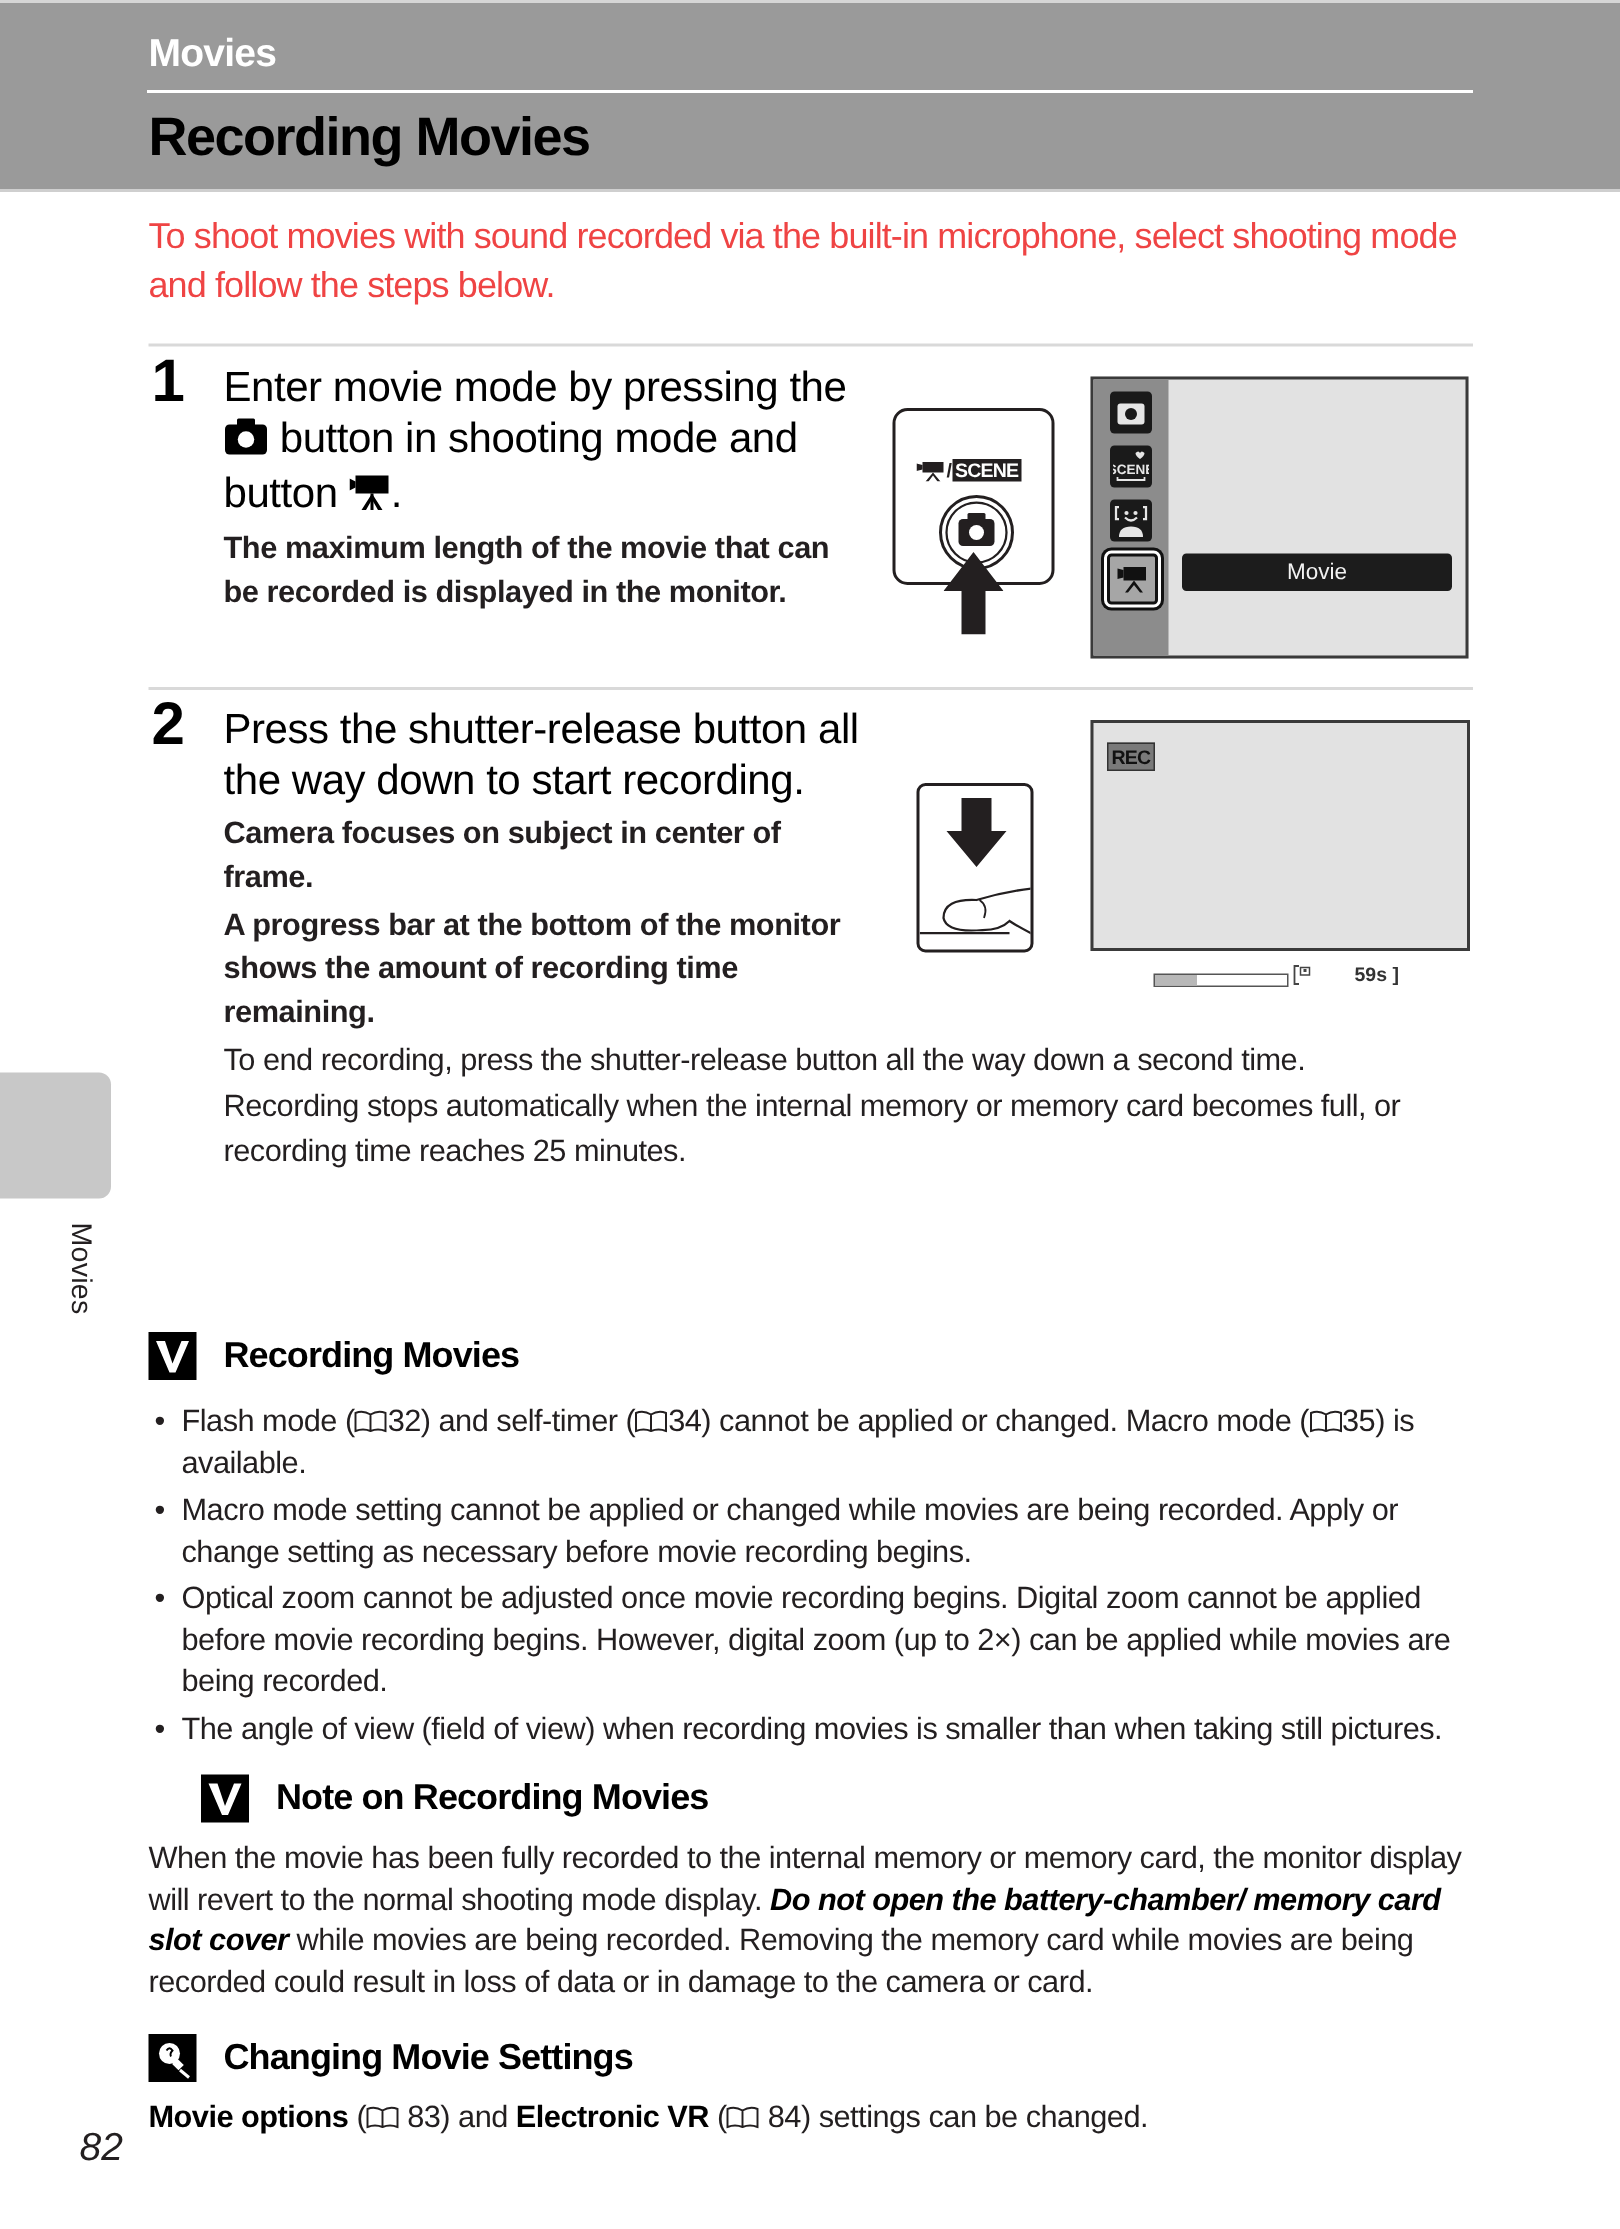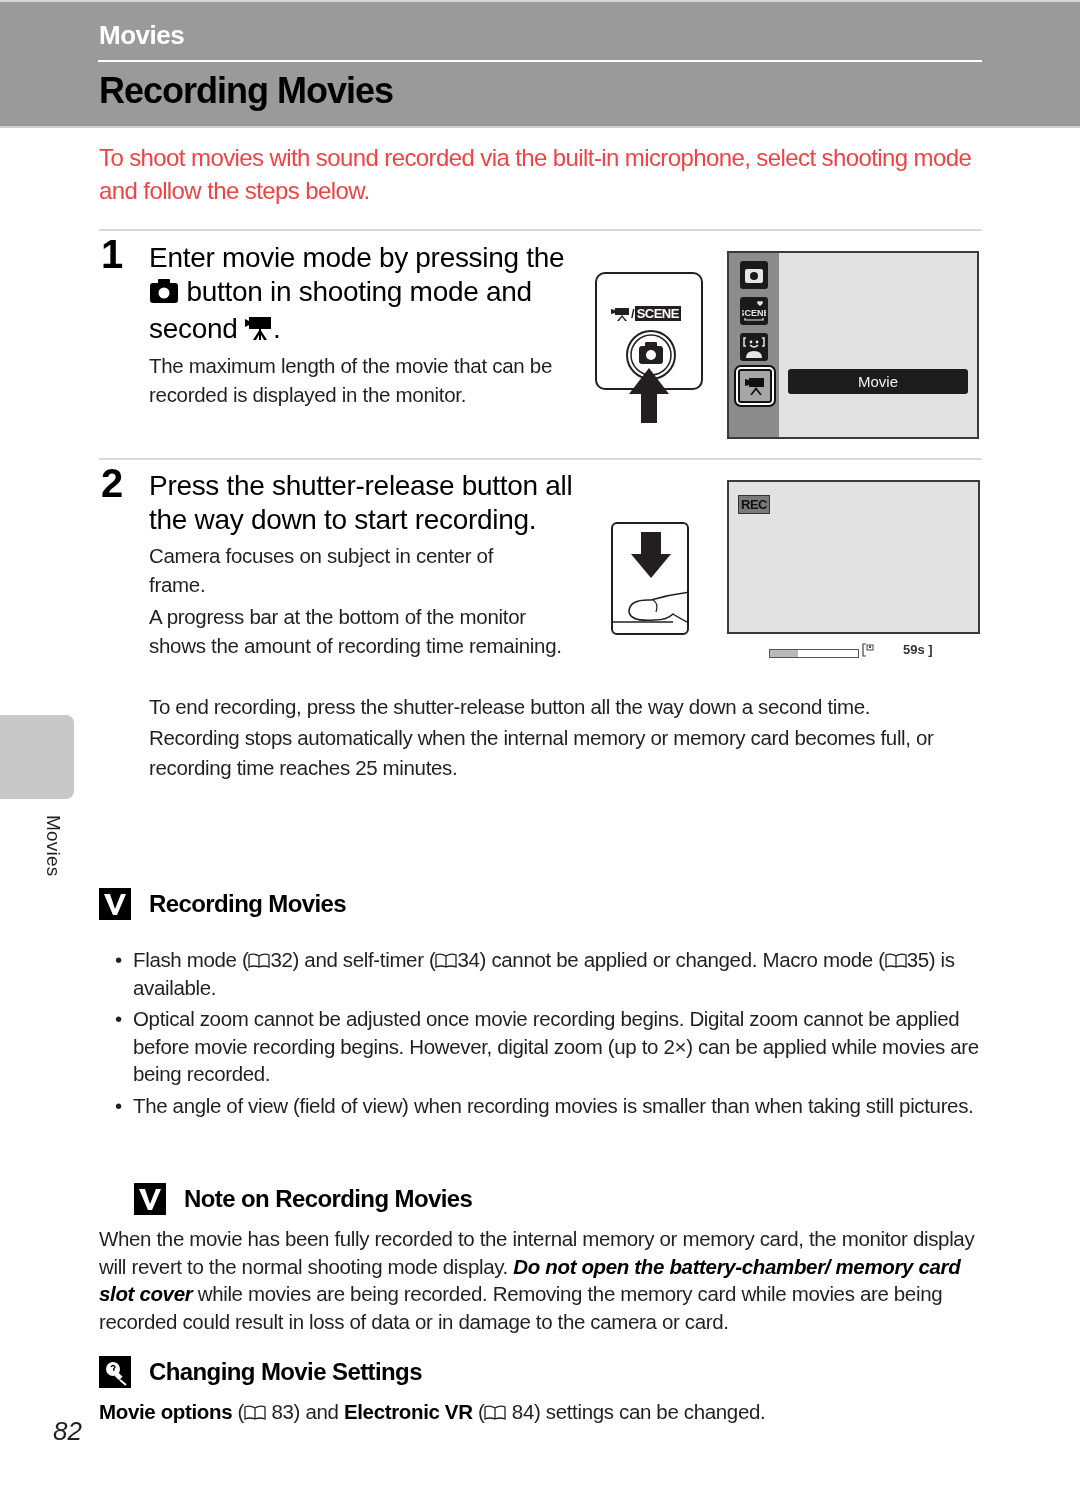--- a/index.html
+++ b/index.html
@@ -10,21 +10,21 @@
   .header .rule { position:absolute; left:98px; top:58px; width:884px; height:2px; background:#ffffff; }
   .header .title { position:absolute; left:99px; top:68px; font-size:36px; font-weight:bold; color:#000; letter-spacing:-1px; }
   .header-bottom { position:absolute; left:0; top:126px; width:1080px; height:2px; background:#cfcfcf; }
 
   .intro { position:absolute; left:99px; top:141px; width:890px; font-size:24px; line-height:33px; color:#ef4444; letter-spacing:-0.6px; }
 
   .hr { position:absolute; left:99px; width:883px; height:2px; background:#d9d9d9; }
 
   .step-num { position:absolute; font-size:40px; font-weight:bold; color:#000; }
   .step-head { position:absolute; left:149px; font-size:28px; line-height:34px; color:#000; letter-spacing:-0.3px; }
-  .step-body { position:absolute; left:149px; font-size:20.5px; line-height:29px; color:#231f20; letter-spacing:-0.3px; }
+  .step-body { position:absolute; left:149px; font-size:20.5px; line-height:29px; color:#231f20; letter-spacing:-0.3px;font-weight:bold; }
 
   .inline-icon { display:inline-block; vertical-align:-3px; }
 
   
   .mon1 { position:absolute; left:727px; top:251px; width:252px; height:188px; border:2px solid #3a3a3a; background:#e2e2e2; box-sizing:border-box; }
   .mon1 .strip { position:absolute; left:0; top:0; width:50px; height:100%; background:#8c8c8c; }
   .mode-btn { position:absolute; left:11px; width:28px; height:28px; background:#1a1a1a; border-radius:3px; display:flex; align-items:center; justify-content:center; }
   .mode-btn.sel { left:9px; width:30px; height:30px; background:#a6a6a6; border:2px solid #111; outline:2px solid #fff; box-shadow:0 0 0 4px #111; }
   .mon1 .label { position:absolute; left:59px; top:116px; width:180px; height:25px; background:#1c1c1c; color:#f2f2f2; border-radius:3px; font-size:15px; text-align:center; line-height:25px; }
 
@@ -47,21 +47,21 @@
   .endtext { position:absolute; left:149px; top:692px; width:840px; font-size:20.5px; line-height:30px; color:#231f20; letter-spacing:-0.35px; }
   .endtext p { margin:0 0 1px 0; }
 
   
   .sidetab { position:absolute; left:0; top:715px; width:74px; height:84px; background:#c8c8c8; border-radius:0 8px 8px 0; }
   .sidelabel { position:absolute; left:42px; top:815px; font-size:19px; color:#231f20; writing-mode:vertical-rl; letter-spacing:0.2px; }
 
   .note-head { position:absolute; left:99px; font-size:24px; font-weight:bold; color:#000; letter-spacing:-0.6px; display:flex; align-items:center; }
   .check-icon { width:32px; height:32px; background:#000; display:inline-flex; align-items:center; justify-content:center; margin-right:18px; }
 
-  .bullets { position:absolute; left:99px; top:930px; width:890px; margin:16px; padding:0; list-style:none; }
+  .bullets { position:absolute; left:99px; top:930px; width:890px; margin:4px; padding:0; list-style:none; }
   .bullets li { position:relative; padding-left:18px; font-size:20.5px; line-height:27.5px; color:#231f20; margin-bottom:4px; letter-spacing:-0.35px; }
   .bullets li::before { content:"•"; position:absolute; left:0; top:0; }
 
   .notebody { position:absolute; left:99px; top:1225px; width:890px; font-size:20.5px; line-height:27.5px; color:#231f20; letter-spacing:-0.35px; }
   .notebody b { font-style:italic; color:#000; }
 
   .tipbody { position:absolute; left:99px; top:1398px; width:890px; font-size:20.5px; line-height:28px; color:#231f20; letter-spacing:-0.35px; }
   .tipbody b { color:#000; }
 
   .book { display:inline-block; width:22px; height:15px; vertical-align:-1px; }
@@ -86,21 +86,21 @@
 <div class="step-head" style="top:241px; width:430px;">
   <span>Enter movie mode by pressing the</span><br>
   <span class="inline-icon">
     <svg width="30" height="26" viewBox="0 0 30 26">
         <rect x="1" y="5" width="28" height="20" rx="3" fill="#000"></rect>
         <rect x="9" y="1" width="12" height="6" rx="1" fill="#000"></rect>
         <circle cx="15" cy="15" r="5.5" fill="#fff"></circle>
       </svg>
   </span>
   <span>button in shooting mode and</span><br>
-  <span>second</span>
+  <span>button</span>
   <span class="inline-icon">
     <svg width="28" height="26" viewBox="0 0 28 26">
         <rect x="4" y="2" width="22" height="12" fill="#000"></rect>
         <polygon points="0,4 4,6 4,10 0,12" fill="#000"></polygon>
         <polygon points="15,14 8,25 11,25 15,18 19,25 22,25" fill="#000"></polygon>
         <rect x="14" y="14" width="2" height="11" fill="#000"></rect>
       </svg>
   </span><span>.</span>
 </div>
 <div class="step-body" style="top:351px; width:430px;">The maximum length of the movie that can be recorded is displayed in the monitor.</div>
@@ -211,20 +211,21 @@
 <ul class="bullets">
   <li>
     <span>Flash mode (</span><span class="book"><svg width="22" height="15" viewBox="0 0 22 15">
           <path d="M1 2 q5-2 10 1 q5-3 10-1 v12 q-5-2-10 0 q-5-2-10 0z M11 3 v11" fill="none" stroke="#231f20" stroke-width="1.3"></path>
         </svg></span><span>32) and self-timer (</span><span class="book"><svg width="22" height="15" viewBox="0 0 22 15">
           <path d="M1 2 q5-2 10 1 q5-3 10-1 v12 q-5-2-10 0 q-5-2-10 0z M11 3 v11" fill="none" stroke="#231f20" stroke-width="1.3"></path>
         </svg></span><span>34) cannot be applied or changed. Macro mode (</span><span class="book"><svg width="22" height="15" viewBox="0 0 22 15">
           <path d="M1 2 q5-2 10 1 q5-3 10-1 v12 q-5-2-10 0 q-5-2-10 0z M11 3 v11" fill="none" stroke="#231f20" stroke-width="1.3"></path>
         </svg></span><span>35) is available.</span>
   </li>
+  <li><span>Macro mode setting cannot be applied or changed while movies are being recorded. Apply or change setting as necessary before movie recording begins.</span></li>
   <li><span>Optical zoom cannot be adjusted once movie recording begins. Digital zoom cannot be applied before movie recording begins. However, digital zoom (up to 2×) can be applied while movies are being recorded.</span></li>
   <li><span>The angle of view (field of view) when recording movies is smaller than when taking still pictures.</span></li>
 </ul>
 
 <div class="note-head" style="top:1183px;padding-left:35px;">
   <span class="check-icon">
     <svg width="26" height="26" viewBox="0 0 26 26">
         <polygon points="2,3 8,3 13,18 19,3 24,3 15,24 11,24" fill="#fff"></polygon>
       </svg>
   </span>

